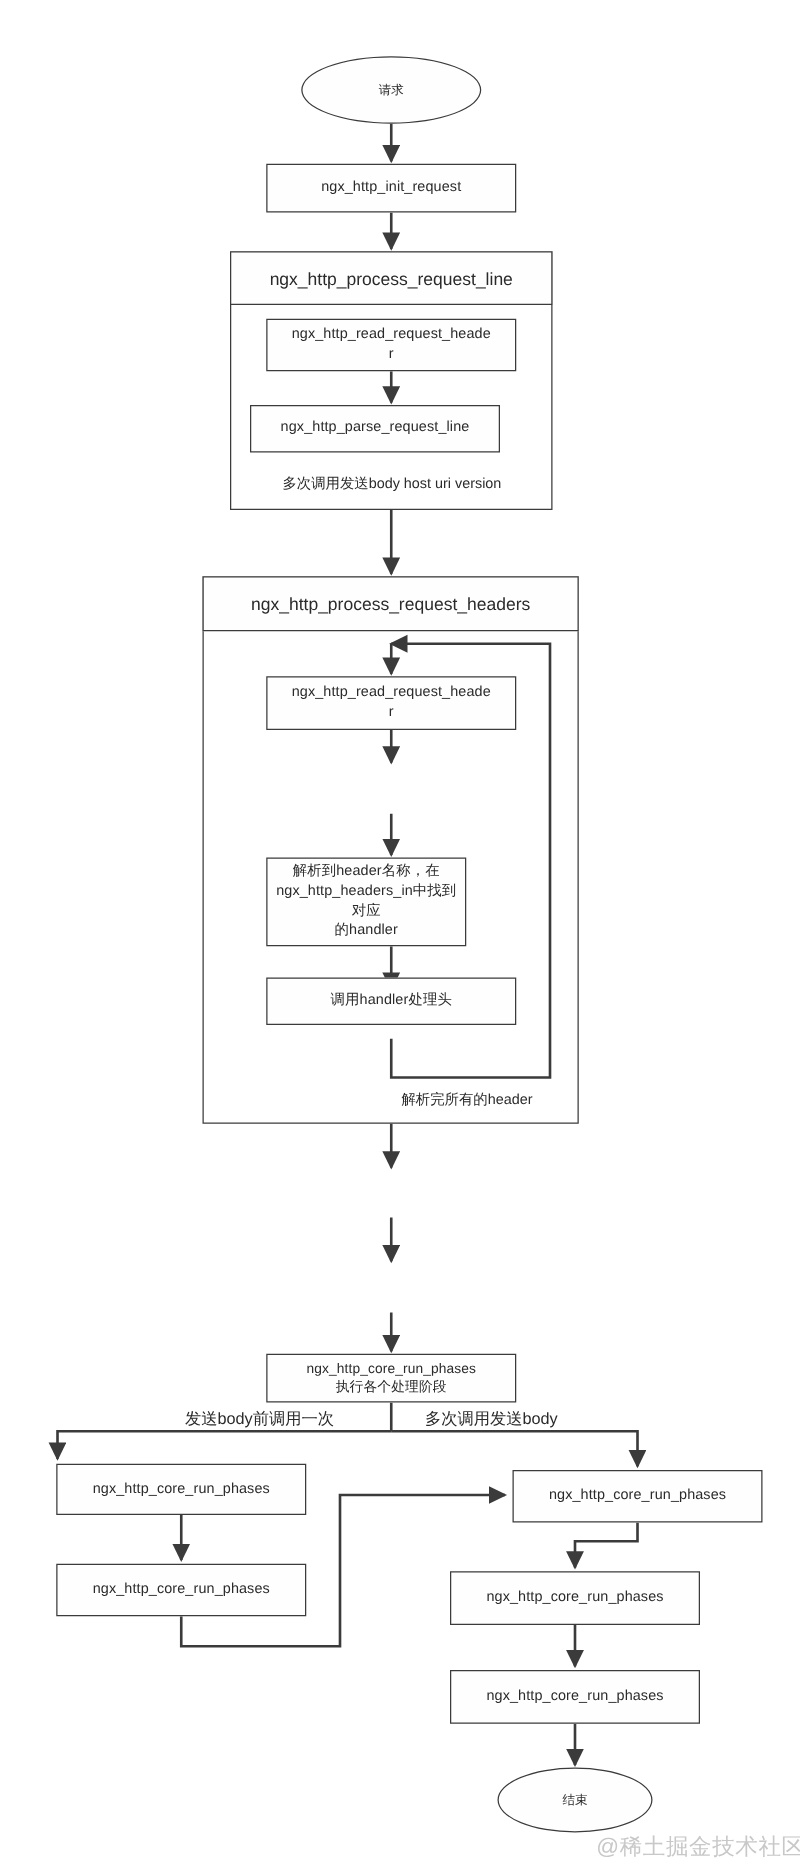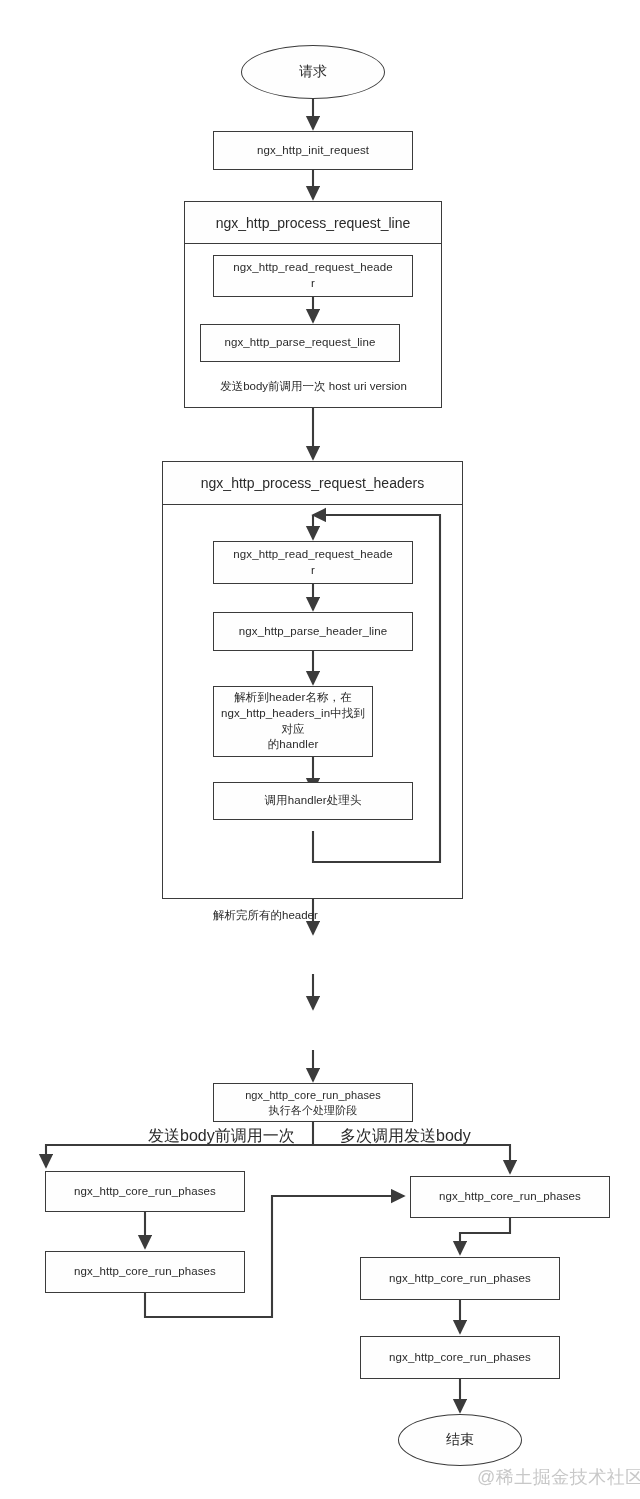--- a/index.html
+++ b/index.html
@@ -70,32 +70,32 @@
   .ellipse {
     position: absolute;
     box-sizing: border-box;
     border: 1.7px solid #3b3b3b;
     border-radius: 50%;
     background: #fefefe;
     display: flex;
     align-items: center;
     justify-content: center;
     color: #2a2a2a;
-    font-size: 14px;
+    font-size: 10px;
   }
   .caption {
     position: absolute;
     color: #2a2a2a;
     font-size: 11.5px;
     white-space: nowrap;
   }
   .edge-label {
     position: absolute;
     color: #2a2a2a;
-    font-size: 16px;
+    font-size: 13px;
     white-space: nowrap;
   }
   .watermark {
     position: absolute;
     color: #c8c8c8;
     font-size: 18px;
     white-space: nowrap;
     letter-spacing: 0.5px;
   }
   .small {
@@ -173,50 +173,47 @@
   <div class="node" style="left:213px; top:255px; width:200px; height:42px;">
     <span class="lbl">ngx_http_read_request_heade
 r</span>
   </div>
 
   <div class="node" style="left:200px; top:324px; width:200px; height:38px;">
     <span class="lbl">ngx_http_parse_request_line</span>
   </div>
 
   <div class="caption" style="left:206px; top:379px; width:215px; text-align:center;">
-    <span class="lbl">发送body前调用一次 host uri version</span>
+    <span class="lbl">多次调用发送body host uri version</span>
   </div>
 
   <div class="group" style="left:162px; top:461px; width:301px; height:438px;"></div>
   <div class="group-title" style="left:162px; top:461px; width:301px; height:44px;">
     <span class="lbl">ngx_http_process_request_headers</span>
   </div>
 
   <div class="loopframe" style="left:175px; top:512px; width:265px; height:350px; border:none;"></div>
 
   <div class="node" style="left:213px; top:541px; width:200px; height:43px;">
     <span class="lbl">ngx_http_read_request_heade
 r</span>
   </div>
 
-  <div class="node" style="left:213px; top:612px; width:200px; height:39px;">
-    <span class="lbl">ngx_http_parse_header_line</span>
-  </div>
 
   <div class="node" style="left:213px; top:686px; width:160px; height:71px;">
     <span class="lbl">解析到header名称，在
 ngx_http_headers_in中找到对应
 的handler</span>
   </div>
 
   <div class="node" style="left:213px; top:782px; width:200px; height:38px;">
     <span class="lbl">调用handler处理头</span>
   </div>
 
-  <div class="caption" style="left:213px; top:872px; width:200px; text-align:left;margin-top:36px;">
+  <div class="caption" style="left:226px; top:872px; width:200px; text-align:right;">
     <span class="lbl">解析完所有的header</span>
   </div>
 
 
 
   <div class="node" style="left:213px; top:1083px; width:200px; height:39px;">
     <span class="lbl small">ngx_http_core_run_phases
 执行各个处理阶段</span>
   </div>
 

